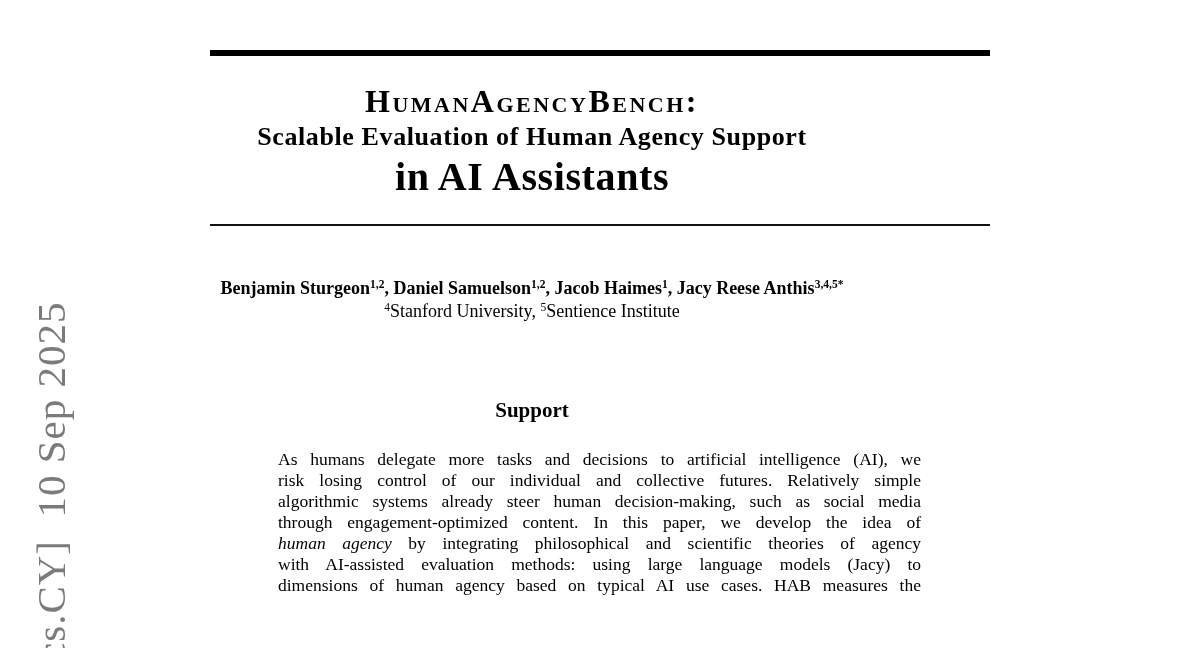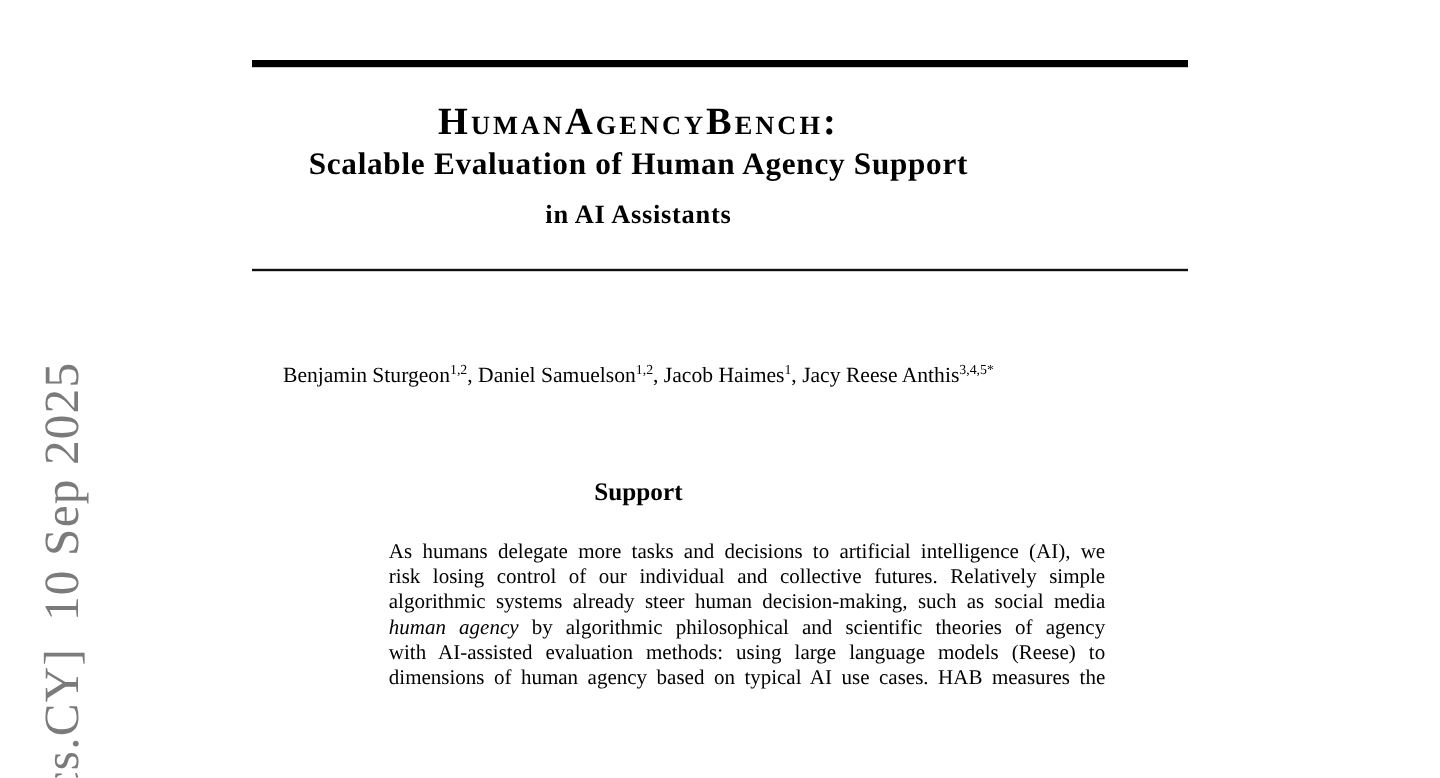--- a/index.html
+++ b/index.html
@@ -26,62 +26,63 @@
   .rule-thick { left: 210px; top: 50px; width: 780px; height: 6px; background: #000; }
   .rule-thin  { left: 210px; top: 224px; width: 780px; height: 2px; background: #111; }
   .centerline { left: 0; width: 1064px; text-align: center; line-height: 1; }
   .title-1 {
     top: 85px;
     font-size: 32px; font-weight: bold;
     font-variant: small-caps;
     letter-spacing: 2.5px;
   }
   .title-2 { top: 124px; font-size: 26px; font-weight: bold; letter-spacing: 0.6px; }
-  .title-3 { top: 168px; font-size: 22px; font-weight: bold; letter-spacing: 0.6px; }
-  .authors { top: 279px; font-size: 18px; font-weight: normal; margin-top: 24px; }
+  .title-3 { top: 157px; font-size: 40px; font-weight: bold; letter-spacing: 0.6px; }
+  .authors { top: 279px; font-size: 18px; font-weight: bold; }
   .sup {
     font-size: 11.5px;
     position: relative; top: -6px;
     letter-spacing: 0;
   }
   .affils { top: 300px; font-size: 18px; line-height: 23px; }
   .abstract-heading { top: 400px; font-size: 21px; font-weight: bold; }
   .abstract-body {
     left: 278px; top: 449px; width: 643px;
     font-size: 17.5px; line-height: 21px;
   }
   .abs-line {
     text-align: justify;
     -moz-text-align-last: justify;
     text-align-last: justify;
-    margin-left: 46px;
   }
   .it { font-style: italic; }
   .sc { font-variant: small-caps; }
 </style>
 </head>
 <body>
 
 <div class="abs stamp" style="color: rgb(123, 123, 123);">cs.CY]  10 Sep 2025</div>
 
 <div class="abs rule-thick"></div>
 
 <div class="abs centerline title-1">HumanAgencyBench:</div>
 <div class="abs centerline title-2">Scalable Evaluation of Human Agency Support</div>
 <div class="abs centerline title-3">in AI Assistants</div>
 
 <div class="abs rule-thin"></div>
 
 <div class="abs centerline authors"><span>Benjamin Sturgeon</span><span class="sup">1,2</span>, <span>Daniel Samuelson</span><span class="sup">1,2</span>, <span>Jacob Haimes</span><span class="sup">1</span>, <span>Jacy Reese Anthis</span><span class="sup">3,4,5*</span></div>
 
 <div class="abs centerline affils">
+    <div><span class="sup">4</span>Stanford University, <span class="sup">5</span>Sentience Institute</div>
   </div>
 
 <div class="abs centerline abstract-heading">Support</div>
 
 <div class="abs abstract-body">
     <div class="abs-line"><span>As humans delegate more tasks and decisions to artificial intelligence (AI), we</span></div>
     <div class="abs-line"><span>risk losing control of our individual and collective futures. Relatively simple</span></div>
     <div class="abs-line"><span>algorithmic systems already steer human decision-making, such as social media</span></div>
-    <div class="abs-line"><span class="it">human agency</span><span> by algorithmic philosophical and scientific theories of agency</span></div>
-    <div class="abs-line"><span>with AI-assisted evaluation methods: using large language models (Reese) to</span></div>
+    <div class="abs-line"><span>through engagement-optimized content. In this paper, we develop the idea of</span></div>
+    <div class="abs-line"><span class="it">human agency</span><span> by integrating philosophical and scientific theories of agency</span></div>
+    <div class="abs-line"><span>with AI-assisted evaluation methods: using large language models (Jacy) to</span></div>
     <div class="abs-line"><span>dimensions of human agency based on typical AI use cases. HAB measures the</span></div>
   </div>
 
 </body></html>

